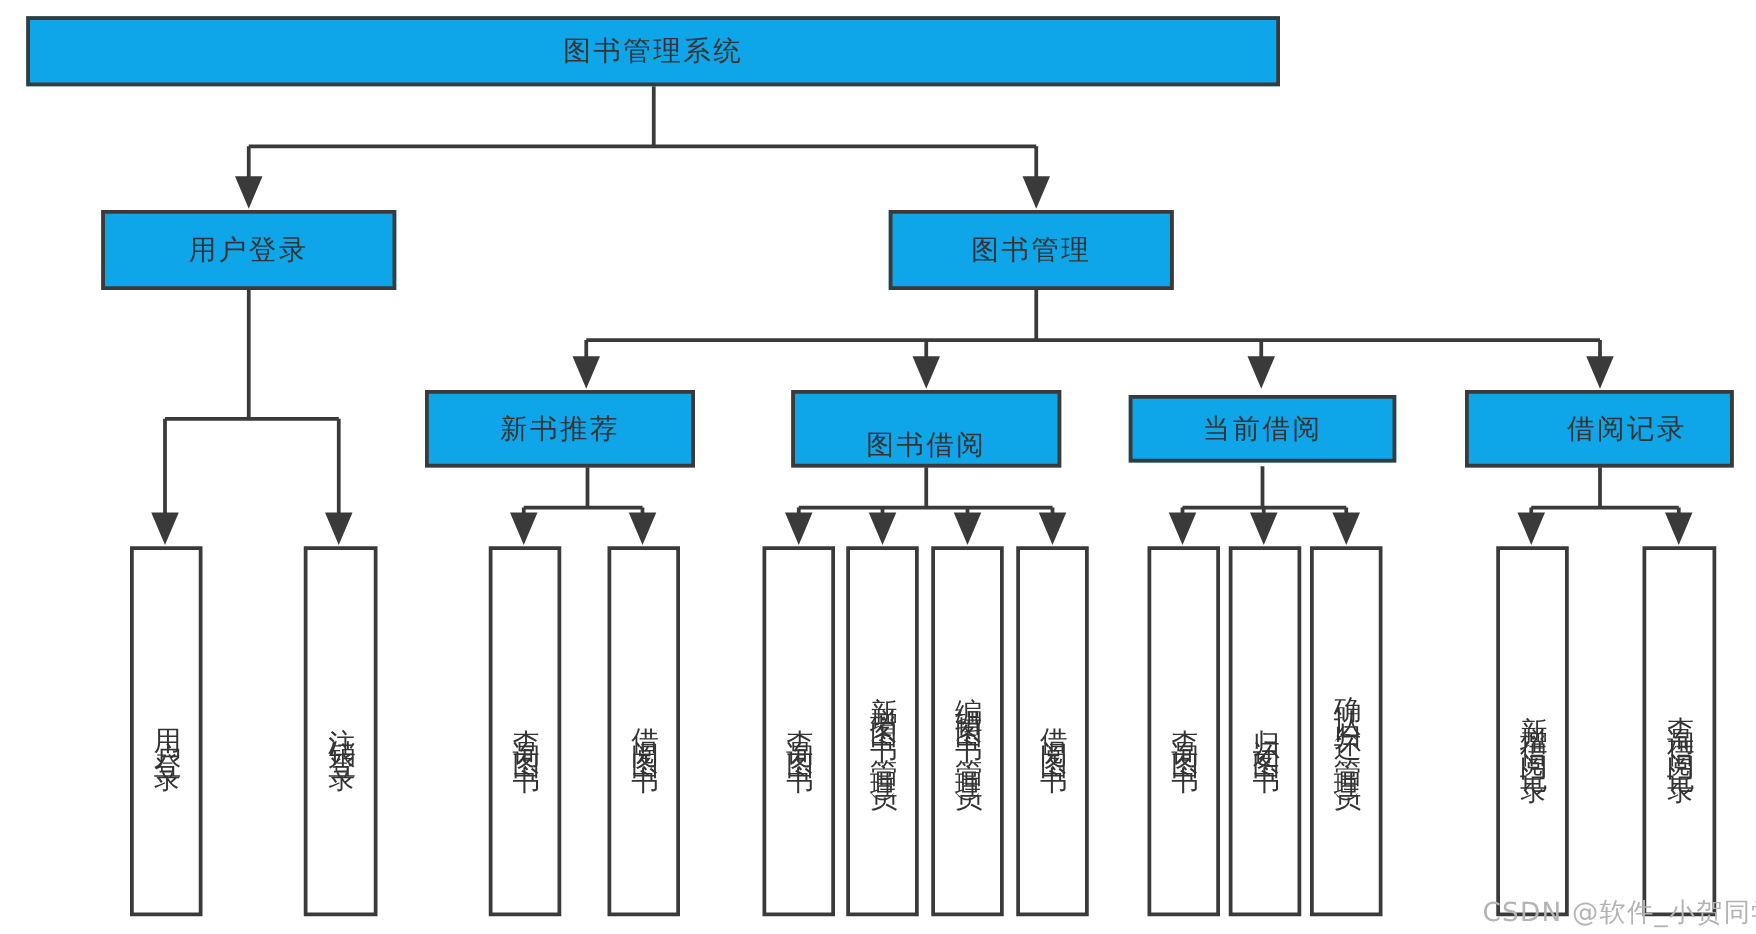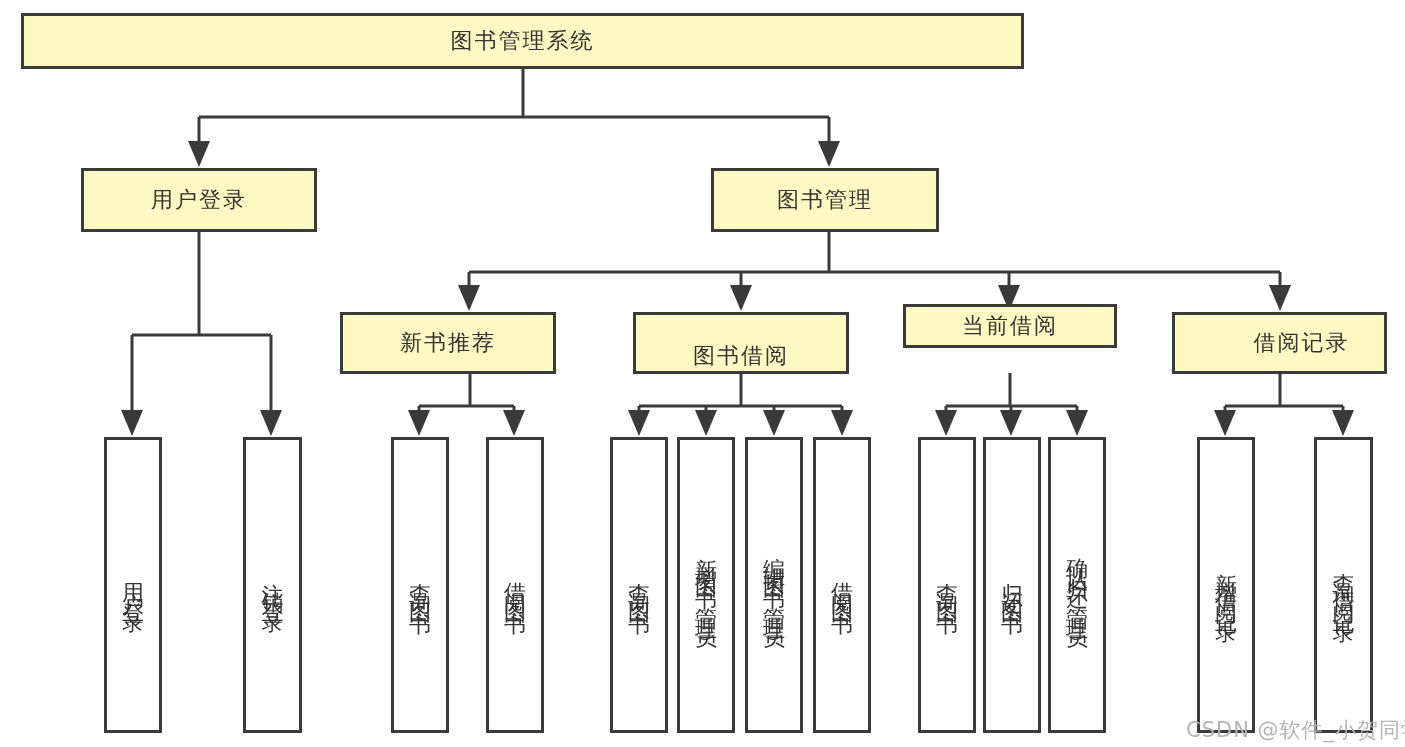--- a/index.html
+++ b/index.html
@@ -4,21 +4,21 @@
 <style>
   html,body{margin:0;padding:0;}
   body{
     width:1405px;height:747px;position:relative;background:#ffffff;
     font-family:"DejaVu Sans","Liberation Sans",sans-serif;
     overflow:hidden;
   }
   #stage{position:absolute;left:0;top:0;width:1405px;height:747px;}
   svg.connectors{position:absolute;left:0;top:0;z-index:1;}
   .box{
-    position:absolute;box-sizing:border-box;background:#fef9c3;
+    position:absolute;box-sizing:border-box;background:#0ea5e9;
     border:3px solid #3a3a3a;z-index:2;
     display:flex;align-items:center;justify-content:center;
     color:#333333;font-size:22px;letter-spacing:2px;white-space:nowrap;
   }
   .vbox{
     position:absolute;box-sizing:border-box;background:#ffffff;
     border:3px solid #3a3a3a;z-index:2;
     display:flex;align-items:center;justify-content:center;
     color:#333333;font-size:22px;
   }
@@ -93,21 +93,21 @@
   <div class="box" style="left:711px;top:168px;width:228px;height:64px;">
     <span>图书管理</span>
   </div>
 
   <div class="box" style="left:340px;top:312px;width:216px;height:62px;">
     <span>新书推荐</span>
   </div>
   <div class="box" style="left:633px;top:312px;width:216px;height:62px;align-items:flex-end;">
     <span>图书借阅</span>
   </div>
-  <div class="box" style="left:903px;top:304px;width:214px;height:44px;">
+  <div class="box" style="left:903px;top:316px;width:214px;height:54px;">
     <span>当前借阅</span>
   </div>
   <div class="box" style="left:1172px;top:312px;width:215px;height:62px;padding-left:44px;">
     <span>借阅记录</span>
   </div>
 
   <div class="vbox" style="left:104px;top:437px;width:58px;height:296px;">
     <span class="vtext">用户登录</span>
   </div>
   <div class="vbox" style="left:243px;top:437px;width:59px;height:296px;">

